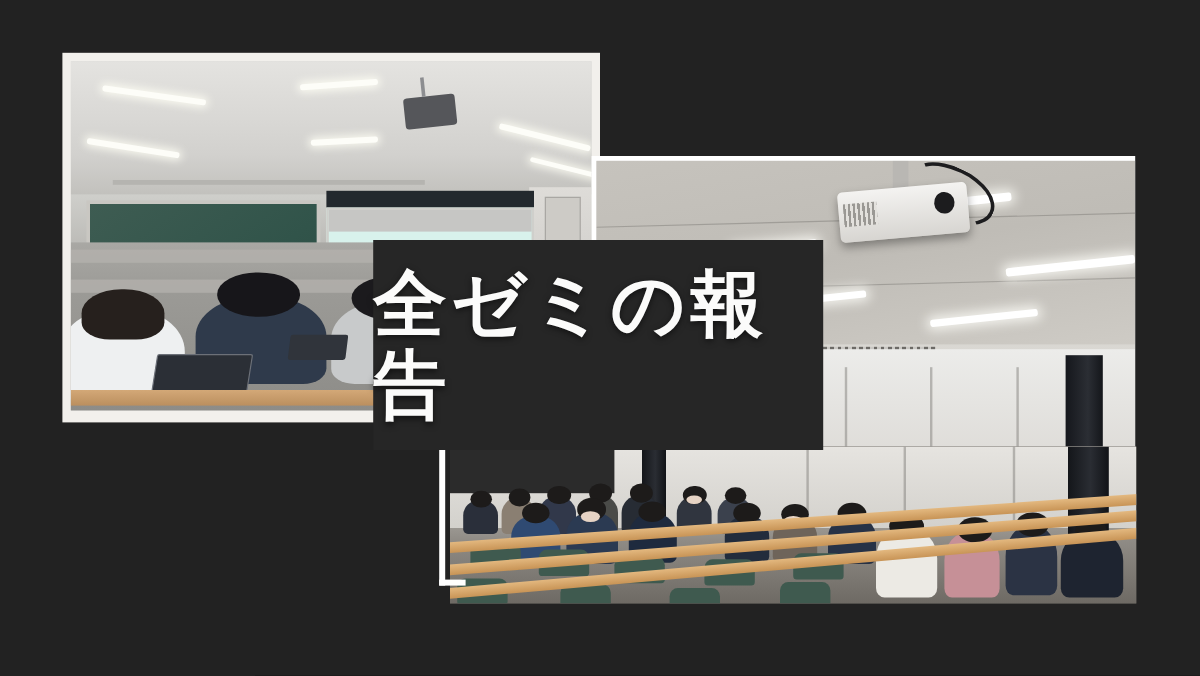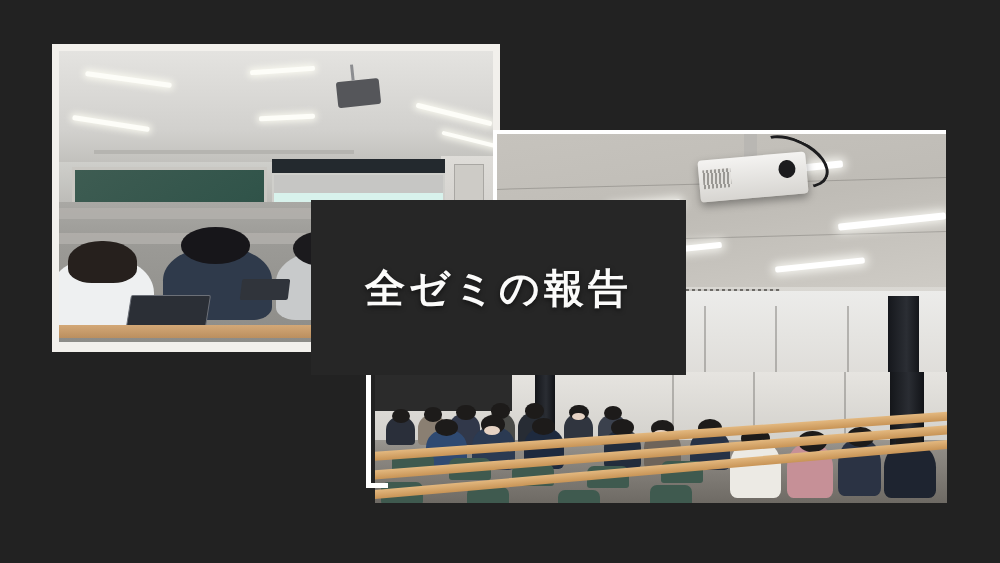--- a/index.html
+++ b/index.html
@@ -311,21 +311,21 @@
   #title-line-1 {
     color: #f3f3f1;
     font-size: 42px;
     font-weight: bold;
     letter-spacing: 3px;
     line-height: 1.05;
     text-shadow: 0 2px 5px rgba(0,0,0,.55);
   }
   #title-line-2 {
     color: #fbfbfa;
-    font-size: 40px;
+    font-size: 61px;
     font-weight: bold;
     letter-spacing: 4px;
     line-height: 1.1;
     text-shadow: 0 2px 5px rgba(0,0,0,.55);
   }
 </style>
 </head>
 <body>
 
 <div id="slide">

